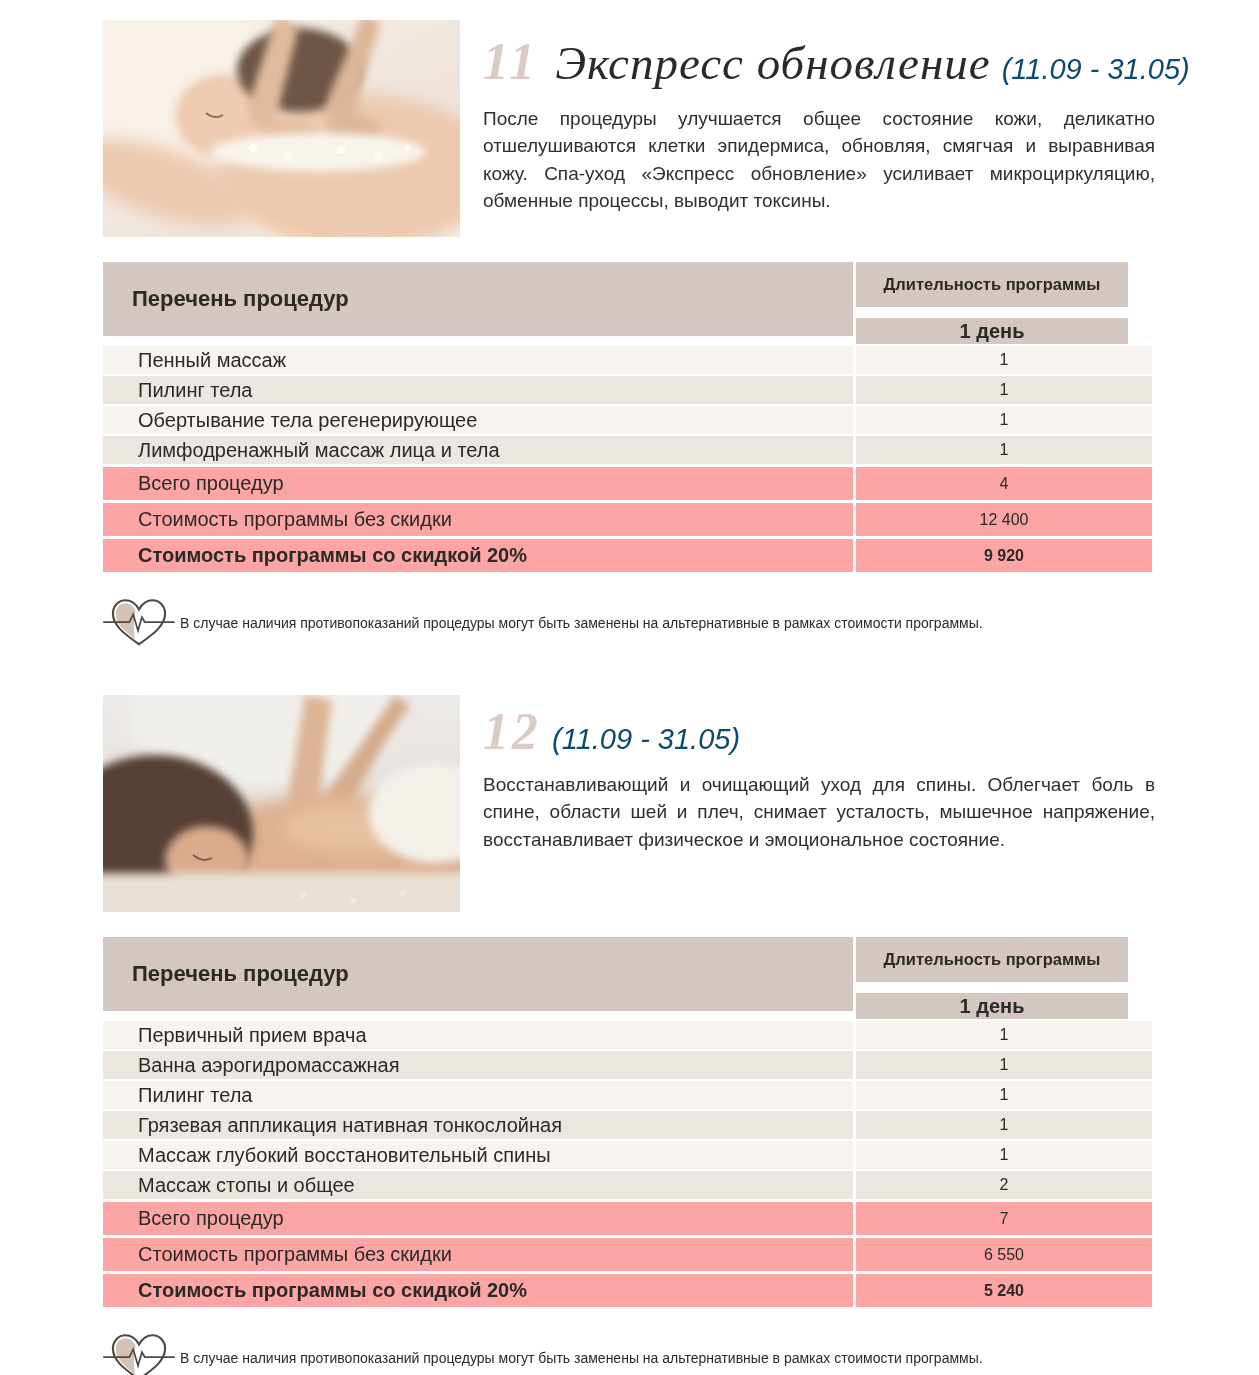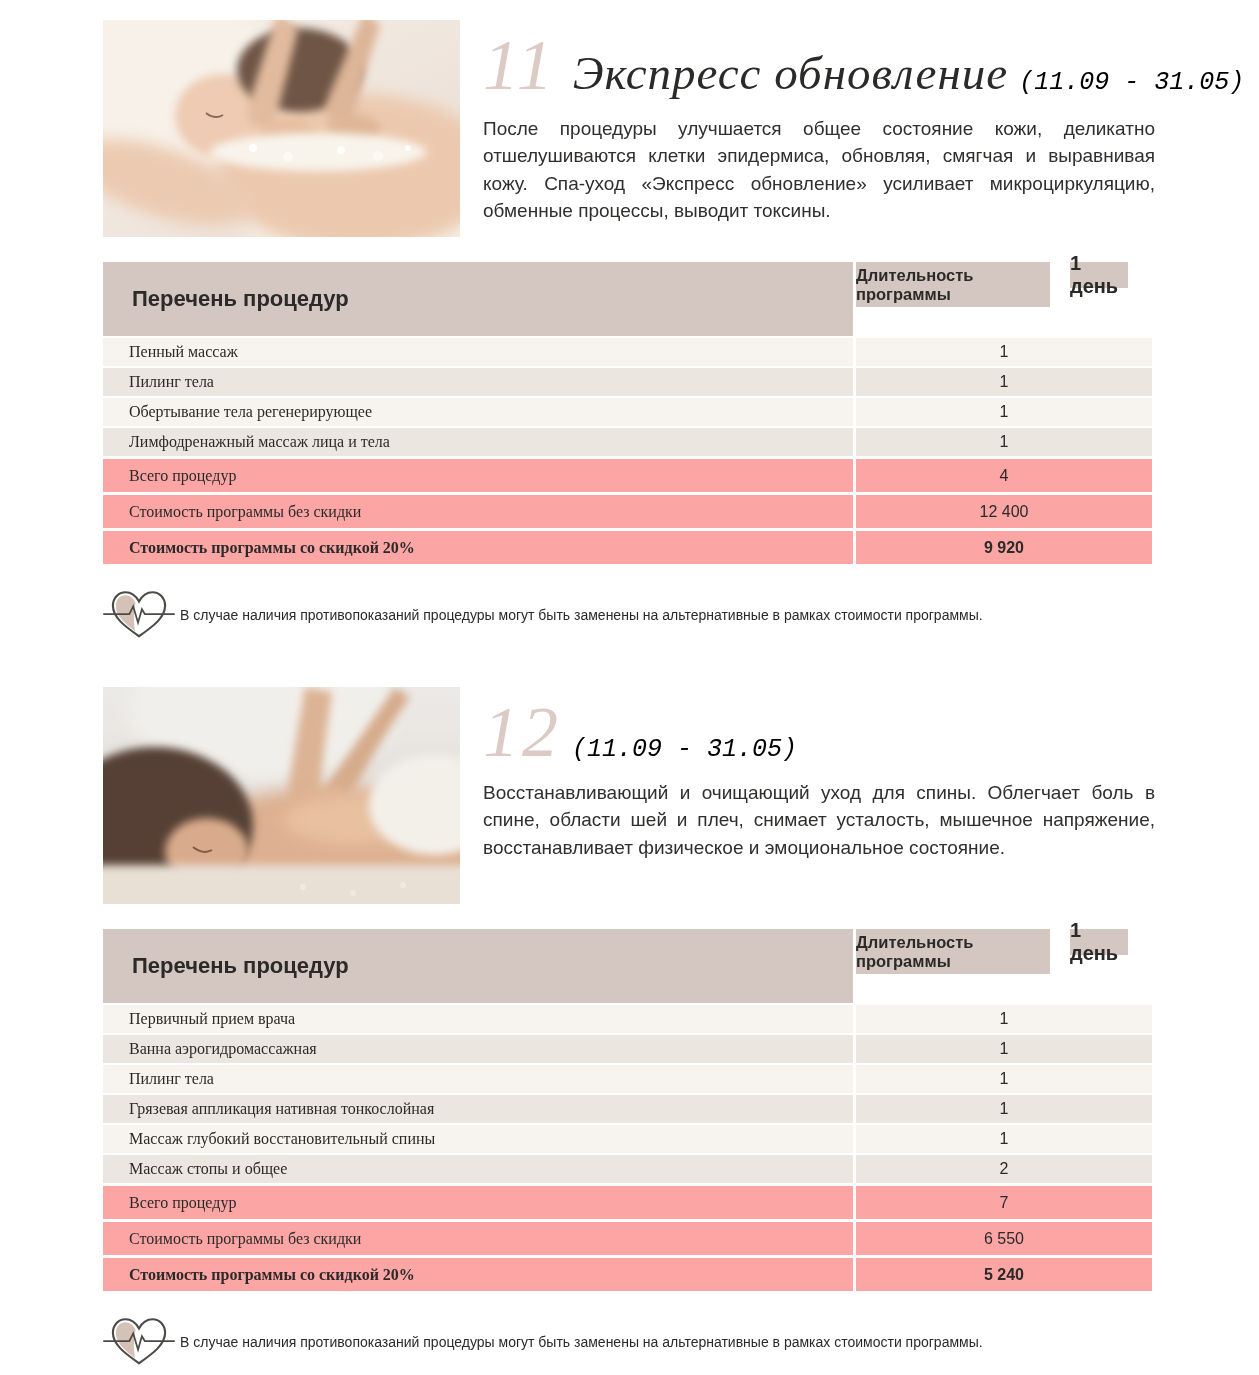--- a/index.html
+++ b/index.html
@@ -17,55 +17,55 @@
   .section-head{display:flex;gap:23px;}
   .photo{
     width:357px;height:217px;flex:0 0 357px;
     overflow:hidden;
   }
   .photo svg{display:block;width:357px;height:217px;}
   .head-right{flex:1;min-width:0;padding-top:16px;}
   .heading-row{display:flex;align-items:baseline;white-space:nowrap;}
   .sec-num{
     font-family:"Liberation Serif",serif;font-style:italic;
-    font-size:72px;line-height:0.82;color:#dccbc4;letter-spacing:3px;
+    font-size:52px;line-height:0.82;color:#dccbc4;letter-spacing:3px;font-weight:bold;
   }
   .sec-title{
     font-family:"Liberation Serif",serif;font-style:italic;
     font-size:47px;color:#2b2a29;margin-left:17px;letter-spacing:1px;
   }
   .sec-dates{
-    font-family:Liberation Mono, monospace;font-style:italic;
-    font-size:25px;color:#000000;margin-left:11px;
+    font-family:Liberation Sans, sans-serif;font-style:italic;
+    font-size:29px;color:#0c4a6e;margin-left:11px;
   }
   .sec-desc{
     margin-top:15px;
     font-size:19px;line-height:1.44;text-align:justify;color:#312f2e;
   }
   
   .ptable{margin-top:25px;width:1049px;}
   .thead{display:flex;gap:3px;}
   .th-left{
     width:750px;box-sizing:border-box;background:#d4c6c0;height:74px;
     display:flex;align-items:center;padding-left:29px;
     font-weight:bold;font-size:22px;
   }
-  .th-right{width:272px;display:flex;flex-direction:row;gap:20px;}
+  .th-right{width:272px;display:flex;flex-direction:column;gap:11px;}
   .th-dur{
     background:#d4c6c0;height:45px;display:flex;align-items:center;justify-content:center;
     font-weight:bold;font-size:16.5px;
   }
   .th-day{
     background:#d4c6c0;height:26px;display:flex;align-items:center;justify-content:center;
     font-weight:bold;font-size:20px;
   }
   .trow{display:flex;gap:3px;margin-top:2px;}
   .trow .tc-label{
     width:750px;box-sizing:border-box;height:28px;display:flex;align-items:center;
-    padding-left:26px;font-size:16px;font-family:Liberation Serif, serif;
+    padding-left:35px;font-size:20px;
   }
   .trow .tc-val{
     width:296px;height:28px;display:flex;align-items:center;justify-content:center;font-size:16px;
   }
   .trow.light .tc-label,.trow.light .tc-val{background:#f7f4ef;}
   .trow.alt .tc-label,.trow.alt .tc-val{background:#ece6e0;}
   .trow.summary{margin-top:3px;}
   .trow.summary .tc-label,.trow.summary .tc-val{background:#fca5a5;height:33px;}
   .trow.final .tc-label,.trow.final .tc-val{font-weight:bold;}
   

